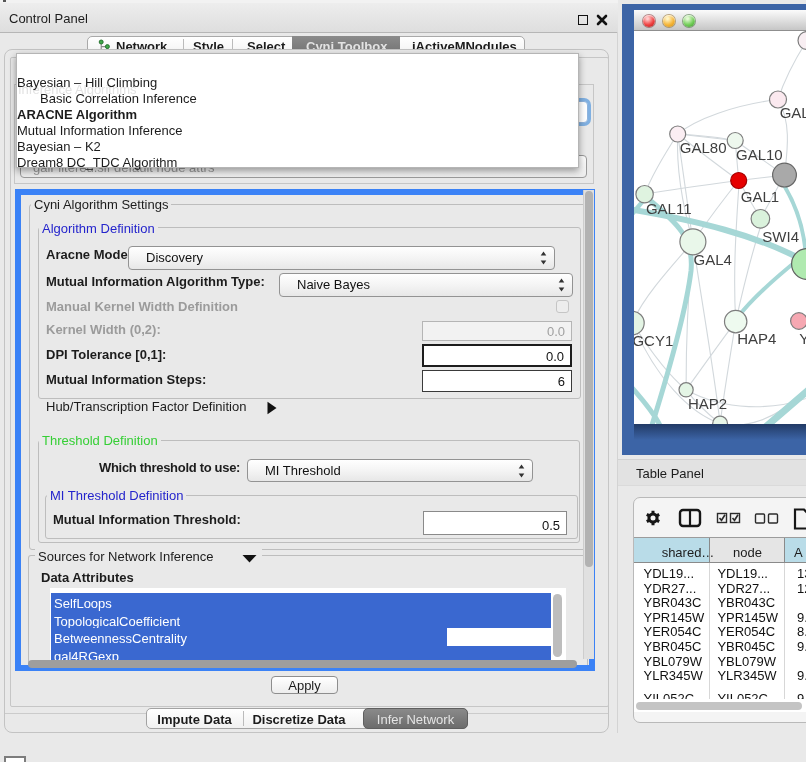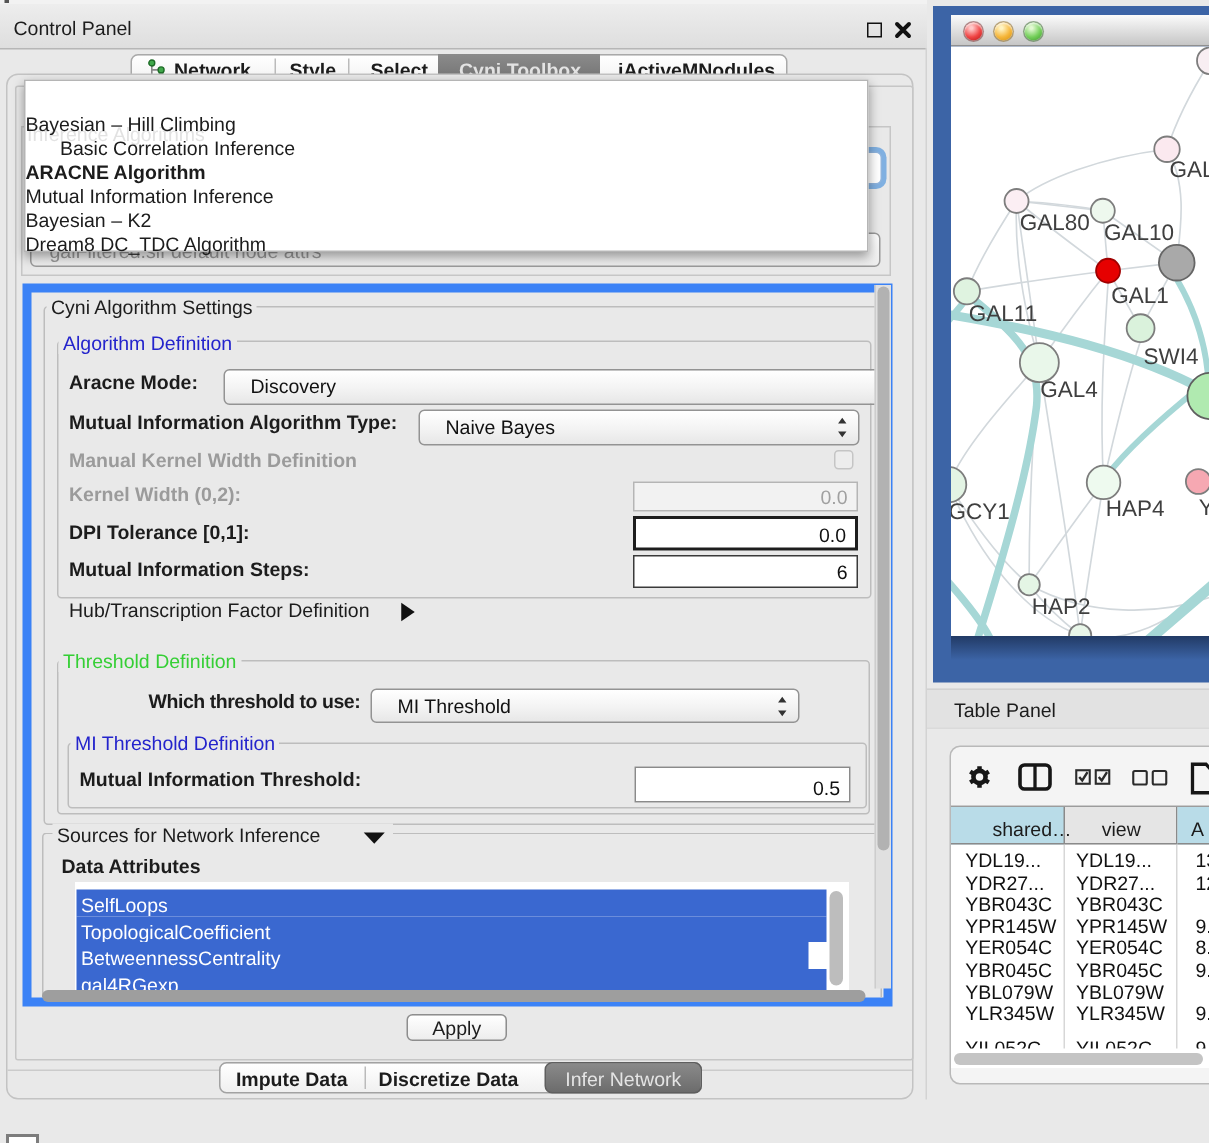--- a/index.html
+++ b/index.html
@@ -65,21 +65,21 @@
   <div class="lbl" style="left:17px;top:155px;">Dream8 DC_TDC Algorithm</div>
 
   <div class="abs" style="left:15px;top:189px;width:580px;height:482px;border:6px solid #3b82f6;box-sizing:border-box;overflow:hidden;background:#e9e9e9;">
 
     <div id="sp" class="abs" style="left:0;top:0;width:578px;height:480px;">
         <div class="grp" style="left:8px;top:9px;width:557px;height:344px;"></div>
         <div class="gtitle" style="left:10px;top:2px;color:#1c1c1c;">Cyni Algorithm Settings</div>
         <div class="grp" style="left:17px;top:32px;width:541px;height:170px;"></div>
         <div class="gtitle" style="left:18px;top:26px;color:#2424cc;text-align:right;">Algorithm Definition</div>
         <div class="lbl b" style="left:25px;top:52px;">Aracne Mode:</div>
-        <div class="combo" style="left:128px;top:51px;width:425px;height:22px;padding-left:42px;">
+        <div class="combo" style="left:107px;top:51px;width:425px;height:22px;">
           <span class="ctext">Discovery</span>
           <svg class="carr" viewBox="0 0 7 14">
             <path d="M3.5 0.5 L6.3 4.4 L0.7 4.4 Z M3.5 13.5 L6.3 9.6 L0.7 9.6 Z" fill="#333"></path>
           </svg>
         </div>
         <div class="lbl b" style="left:25px;top:79px;">Mutual Information Algorithm Type:</div>
         <div class="combo" style="left:258px;top:78px;width:292px;height:22px;">
           <span class="ctext">Naive Bayes</span>
           <svg class="carr" viewBox="0 0 7 14">
             <path d="M3.5 0.5 L6.3 4.4 L0.7 4.4 Z M3.5 13.5 L6.3 9.6 L0.7 9.6 Z" fill="#333"></path>
@@ -112,21 +112,21 @@
         <div class="fld" style="left:402px;top:316px;width:144px;height:24px;border:1px solid #8a8a8a;box-sizing:border-box;padding:6px 6px 0 0;">0.5</div>
         <div class="grp" style="left:7px;top:360px;width:558px;height:120px;border-bottom:none;"></div>
         <div class="gtitle" style="left:14px;top:354px;color:#1c1c1c;padding-right:48px;">Sources for Network Inference</div>
         <svg class="abs" style="left:221px;top:359px;" width="15" height="9" viewBox="0 0 15 9">
           <path d="M0.5 1 L14.5 1 L7.5 8.5 Z" fill="#111"></path>
         </svg>
         <div class="lbl b" style="left:20px;top:375px;">Data Attributes</div>
         <div class="abs" style="left:29px;top:393px;width:516px;height:77px;background:#fff;"></div>
         <div class="abs" style="left:30px;top:415.6px;width:500px;height:17.6px;background:#3a68d0;color:#fff;font-size:13px;padding:3px 0 0 3px;box-sizing:border-box;">TopologicalCoefficient</div>
         <div class="abs" style="left:30px;top:398px;width:500px;height:17.6px;background:#3a68d0;color:#fff;font-size:13px;padding:3px 0 0 3px;box-sizing:border-box;">SelfLoops</div>
-        <div class="abs" style="left:30px;top:433.2px;width:488px;height:17.6px;background:#3a68d0;color:#fff;font-size:13px;padding:3px 0 0 3px;box-sizing:border-box;">BetweennessCentrality</div>
+        <div class="abs" style="left:30px;top:433.2px;width:396px;height:17.6px;background:#3a68d0;color:#fff;font-size:13px;padding:3px 0 0 3px;box-sizing:border-box;">BetweennessCentrality</div>
         <div class="abs" style="left:30px;top:450.8px;width:500px;height:17.6px;background:#3a68d0;color:#fff;font-size:13px;padding:3px 0 0 3px;box-sizing:border-box;">gal4RGexp</div>
         <div class="abs" style="left:532px;top:399px;width:9px;height:63px;background:#bdbdbd;border-radius:4.5px;"></div>
       </div>
   </div>
 
   <div class="abs" style="left:583px;top:190px;width:11px;height:469px;background:#e0e0e0;border-left:1px solid #cdcdcd;box-sizing:border-box;"></div>
   <div class="abs" style="left:585px;top:191px;width:8px;height:376px;background:#b2b2b2;border-radius:4px;"></div>
 
   <div class="abs" style="left:28px;top:660px;width:549px;height:8px;background:#9e9e9e;border-radius:4px;"></div>
 
@@ -256,21 +256,21 @@
     </g>
 
     <path d="M151 1.5 L160 1.5 L165 7 L165 20.5 L151 20.5 Z" fill="none" stroke="#161616" stroke-width="2.2"></path>
   </svg>
 
   <div class="abs" style="left:634px;top:537px;width:172px;height:175px;background:#fff;border-top:1px solid #9c9c9c;box-sizing:border-box;overflow:hidden;">
     <div class="abs" style="left:0;top:0;width:76px;height:25px;background:#b9dce8;border-right:1px solid #8a8a8a;border-bottom:1px solid #8a8a8a;box-sizing:border-box;"></div>
     <div class="abs" style="left:76px;top:0;width:75px;height:25px;background:#e5e5e5;border-right:1px solid #8a8a8a;border-bottom:1px solid #8a8a8a;box-sizing:border-box;"></div>
     <div class="abs" style="left:151px;top:0;width:21px;height:25px;background:#b9dce8;border-bottom:1px solid #8a8a8a;box-sizing:border-box;"></div>
     <div class="lbl" style="left:16px;top:7px;width:76px;text-align:center;">shared…</div>
-    <div class="lbl" style="left:76px;top:7px;width:75px;text-align:center;">view</div>
+    <div class="lbl" style="left:76px;top:7px;width:75px;text-align:center;">node</div>
     <div class="lbl" style="left:160px;top:7px;">A</div>
 
     <div class="abs" style="left:75px;top:25px;width:1px;height:136px;background:#d7d7d7;"></div>
     <div class="abs" style="left:150px;top:25px;width:1px;height:136px;background:#d7d7d7;"></div>
     <div id="rows" class="abs" style="left:0;top:25px;width:172px;height:136px;overflow:hidden;font-size:13px;color:#111;">
         <div class="abs" style="left:9.5px;top:3.2px;">YDL19...</div>
       <div class="abs" style="left:83.4px;top:3.2px;">YDL19...</div>
       <div class="abs" style="left:163px;top:3.2px;">13</div>
         <div class="abs" style="left:9.5px;top:17.75px;">YDR27...</div>
       <div class="abs" style="left:83.4px;top:17.75px;">YDR27...</div>

